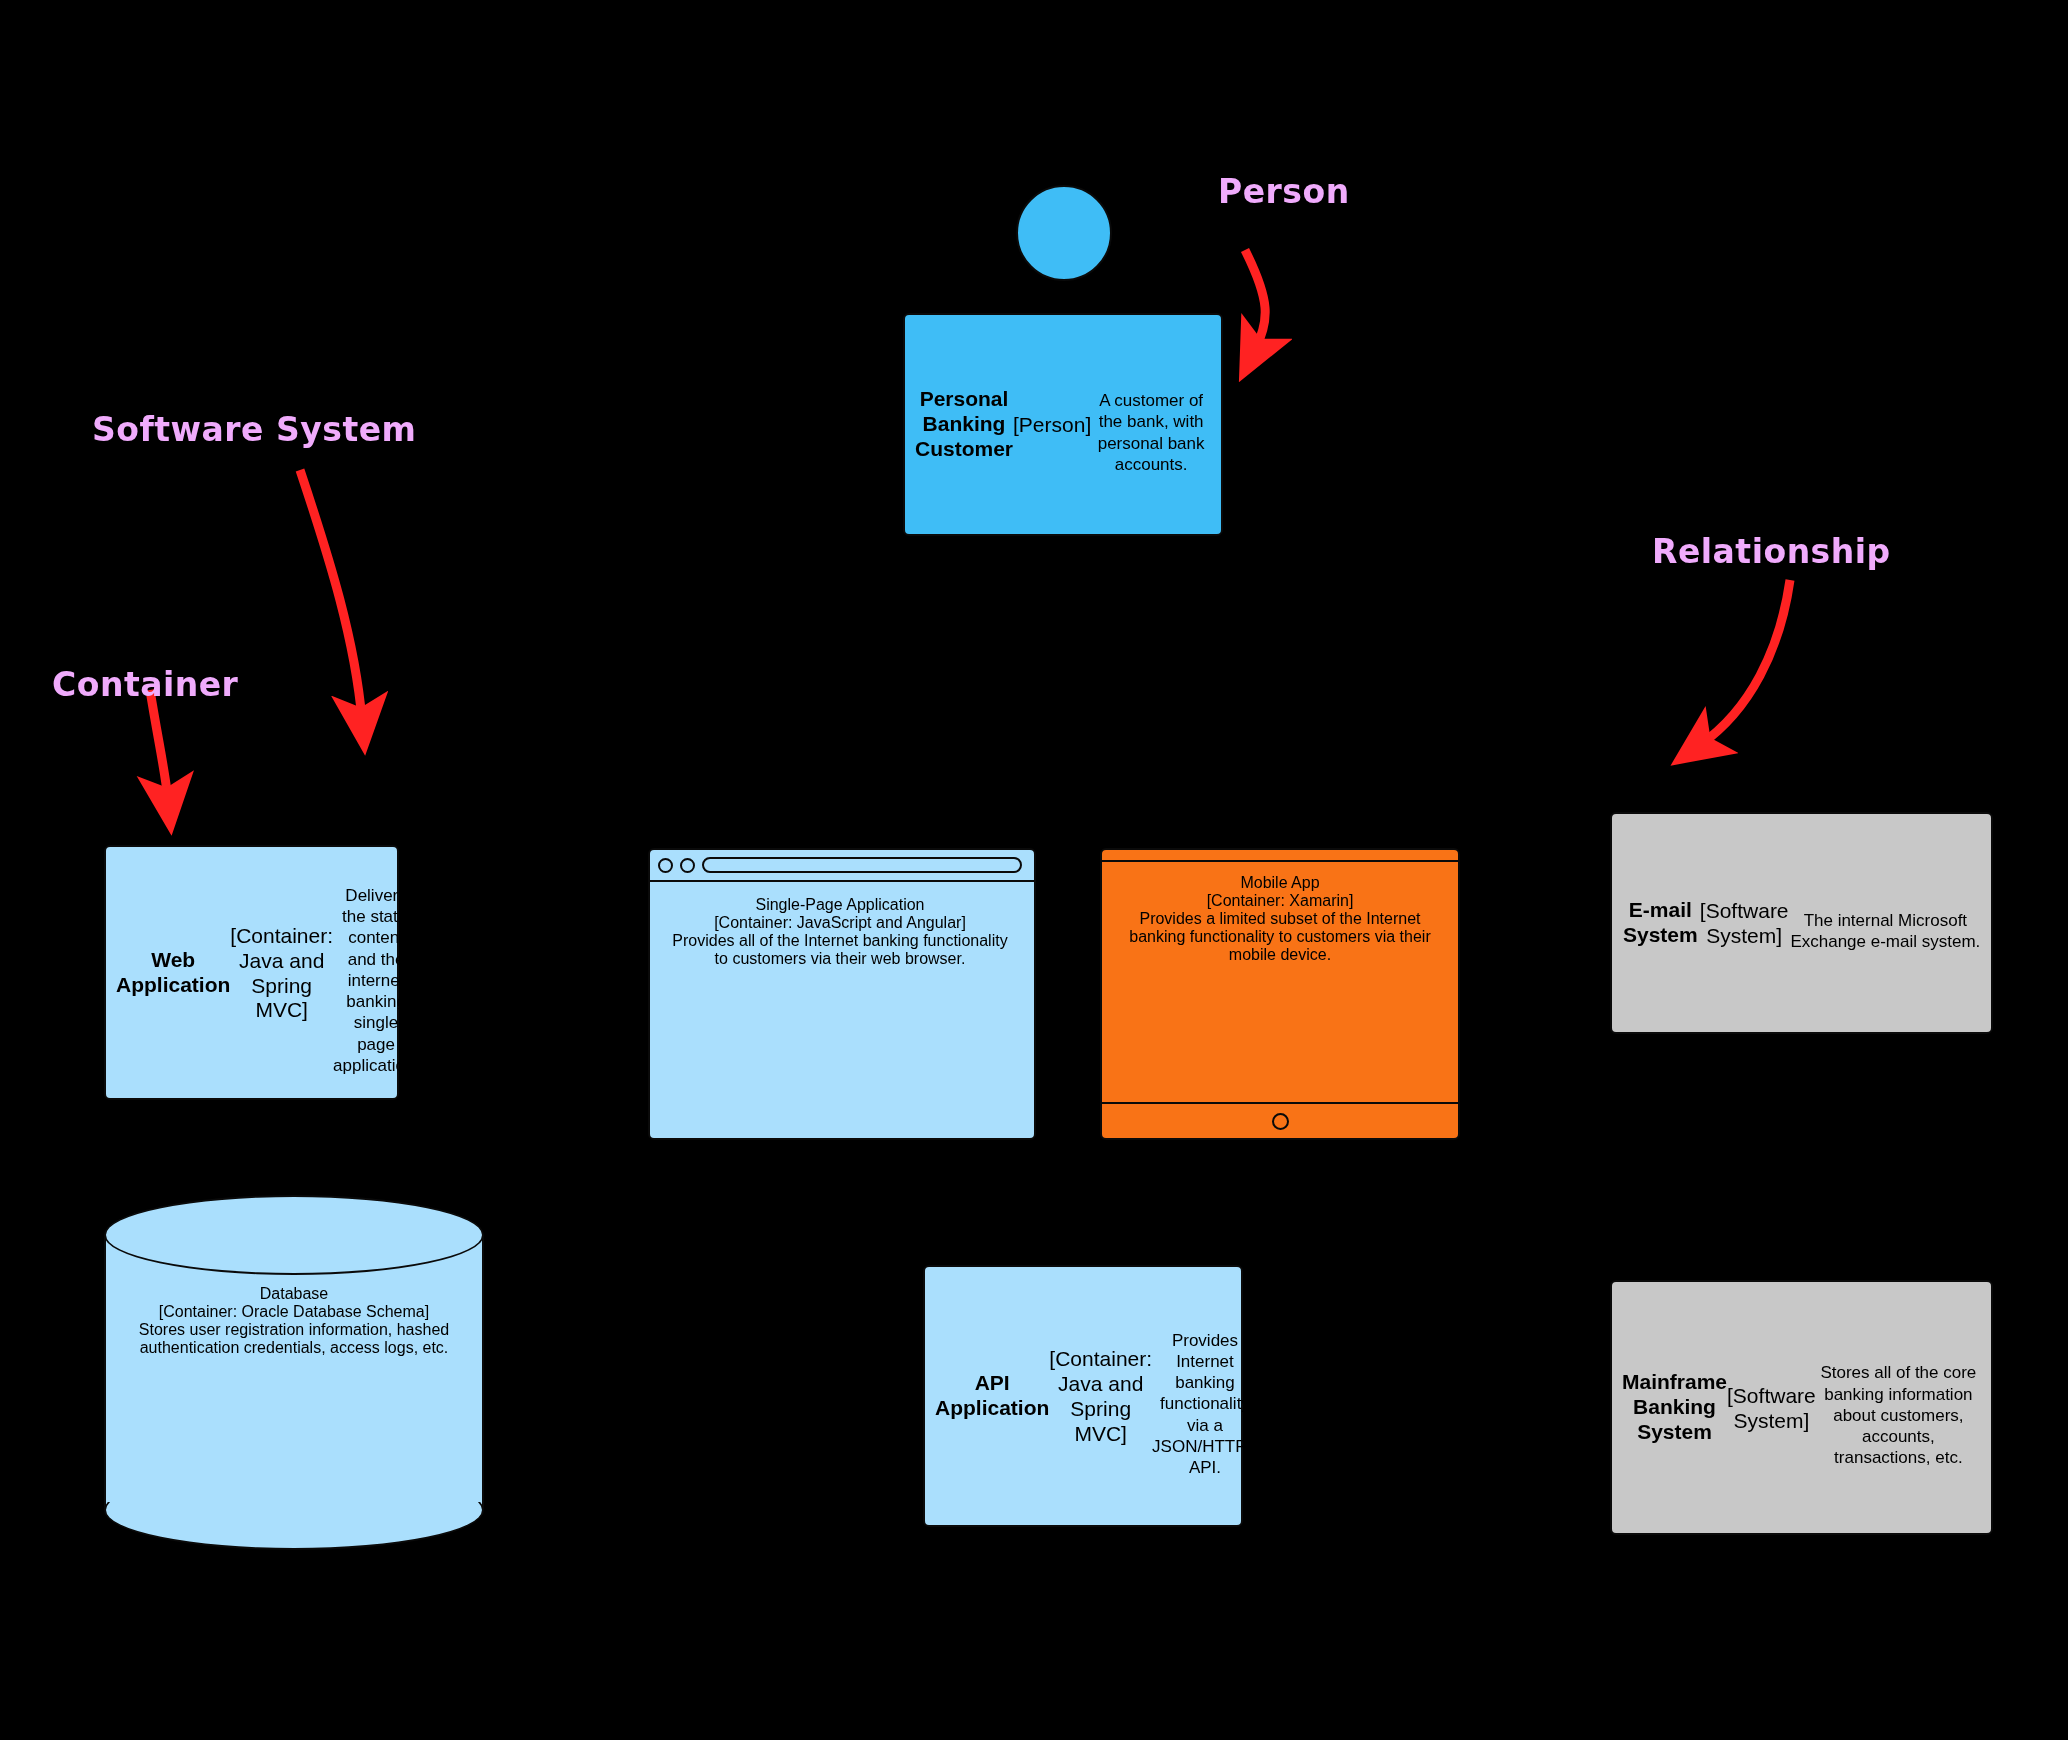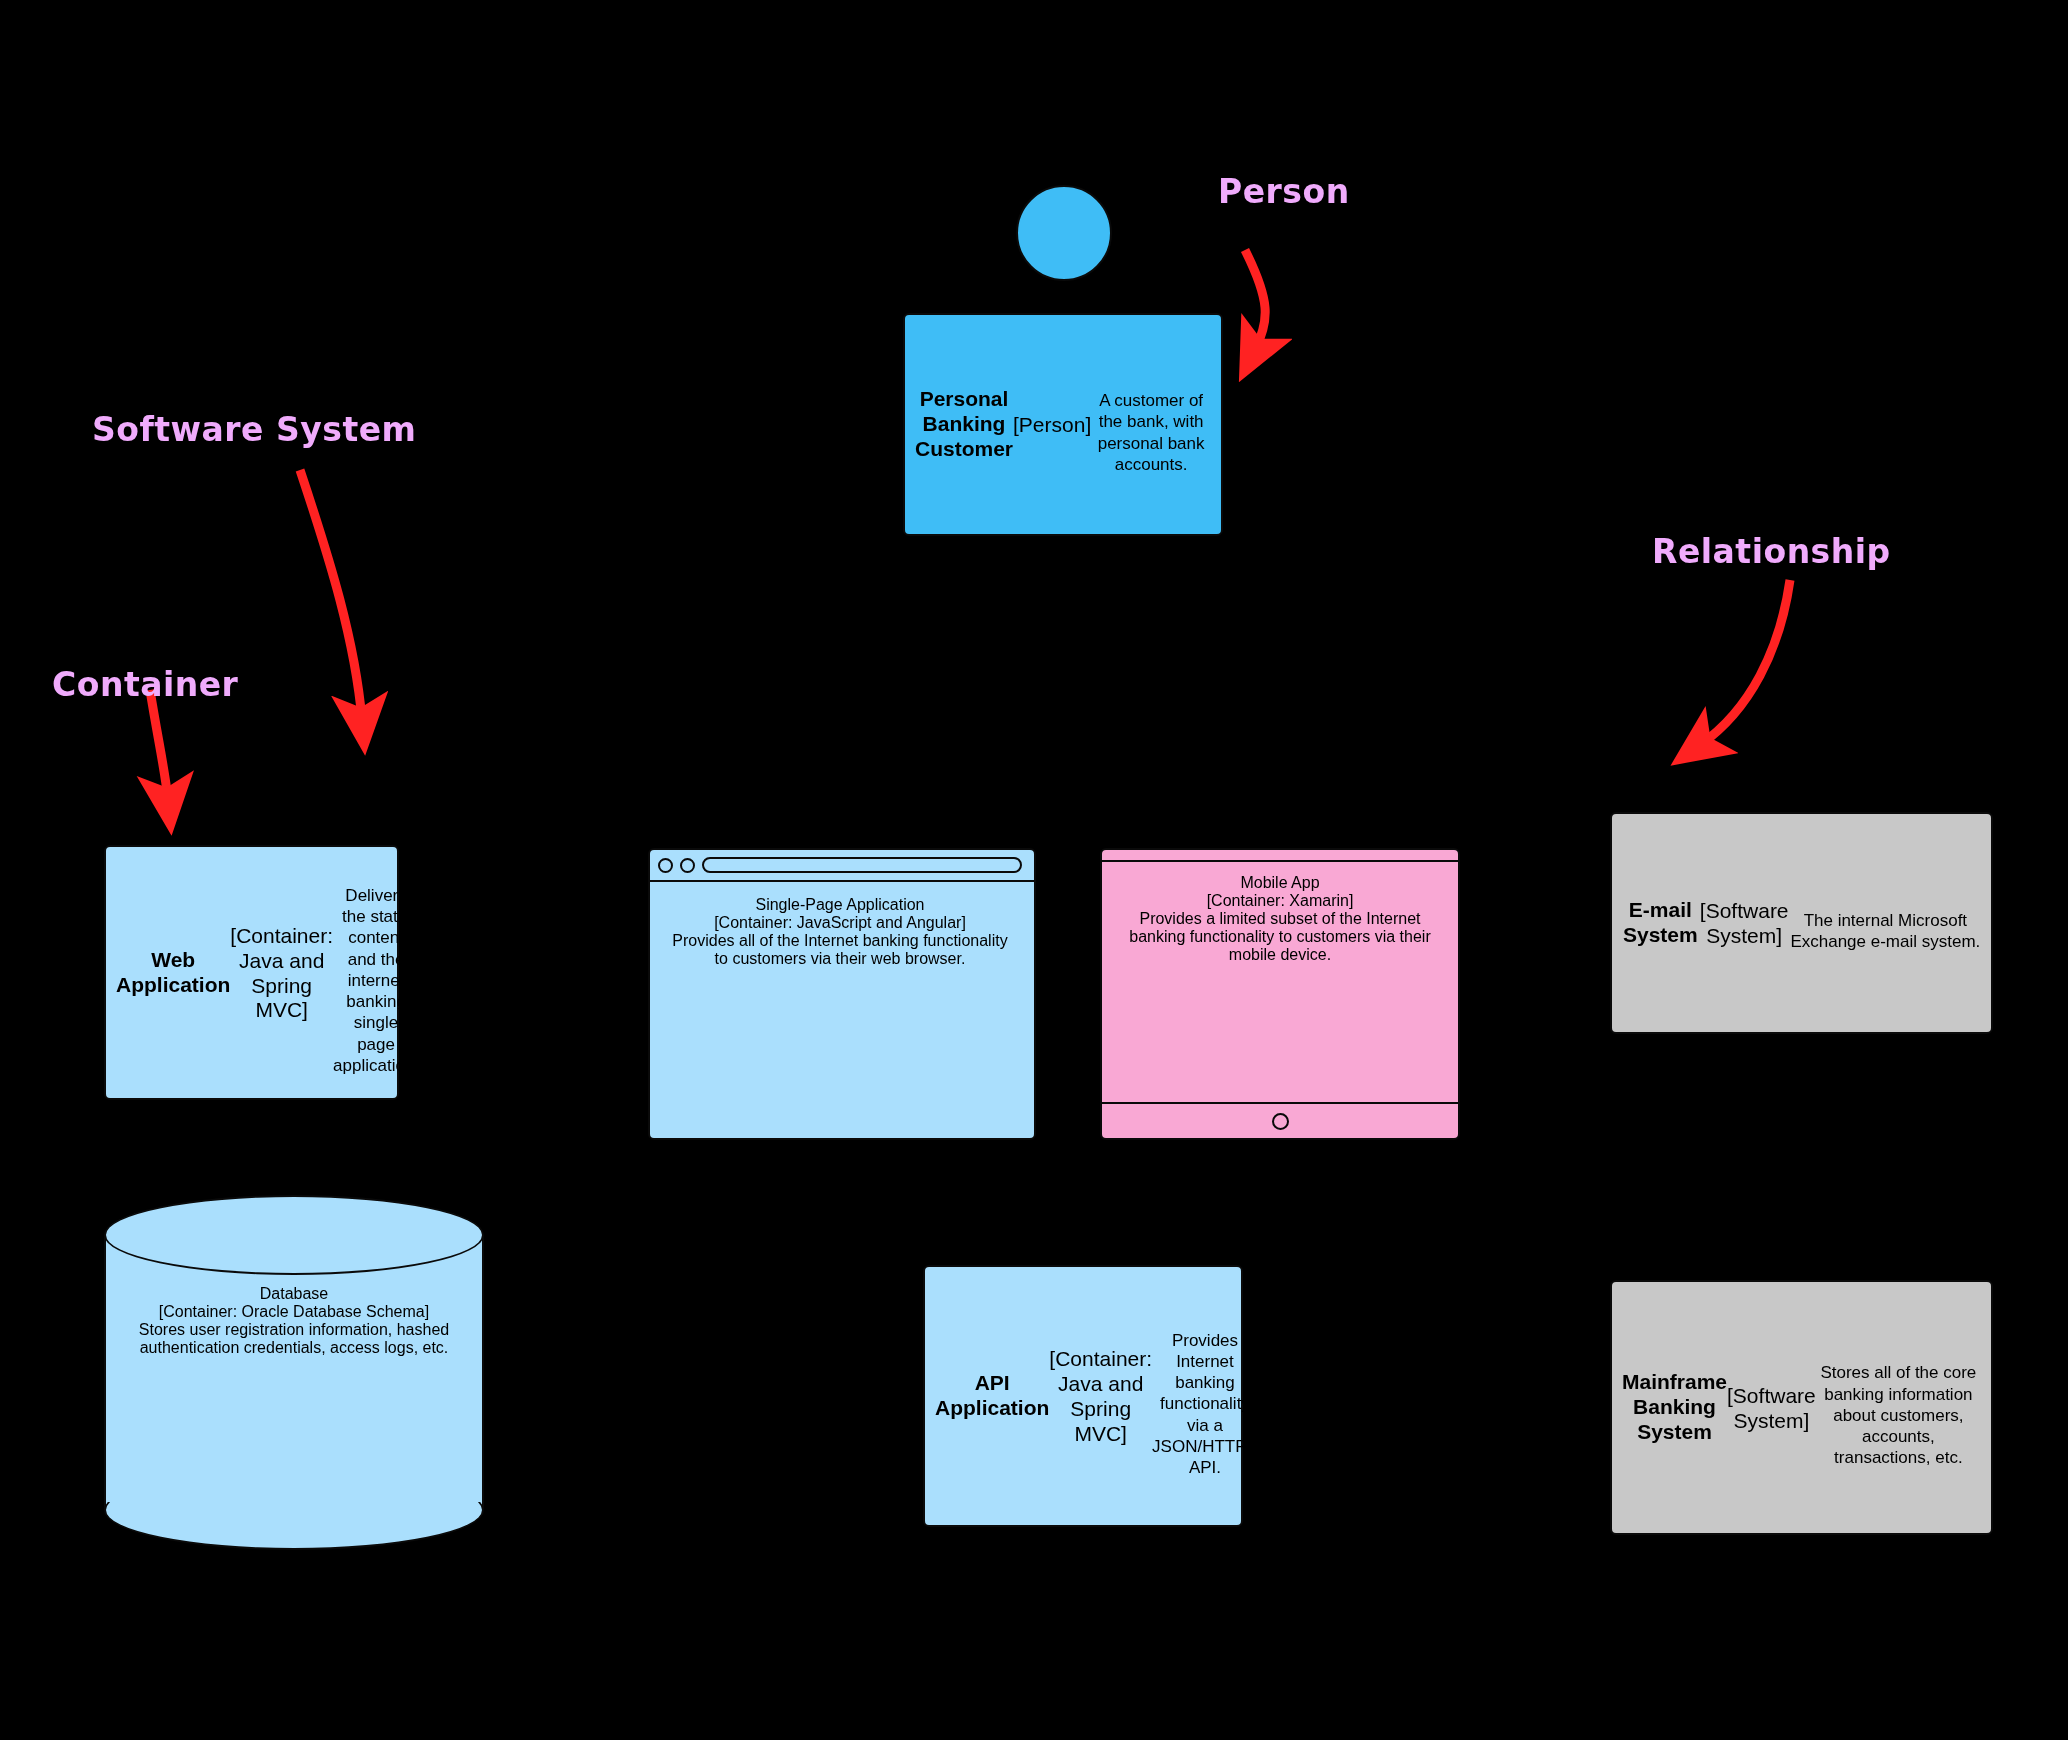--- a/index.html
+++ b/index.html
@@ -109,21 +109,21 @@
     padding: 14px 18px 10px 14px;
     text-align: center;
   }
 
   
   .mobile {
     position: absolute;
     box-sizing: border-box;
     border: 2px solid #0a0a0a;
     border-radius: 6px;
-    background: #f9a8d4;
+    background: #f97316;
     display: flex;
     flex-direction: column;
   }
   .mobile-top {
     height: 10px;
     border-bottom: 2px solid #0a0a0a;
   }
   .mobile-body {
     flex: 1;
     padding: 12px 12px 4px 12px;

